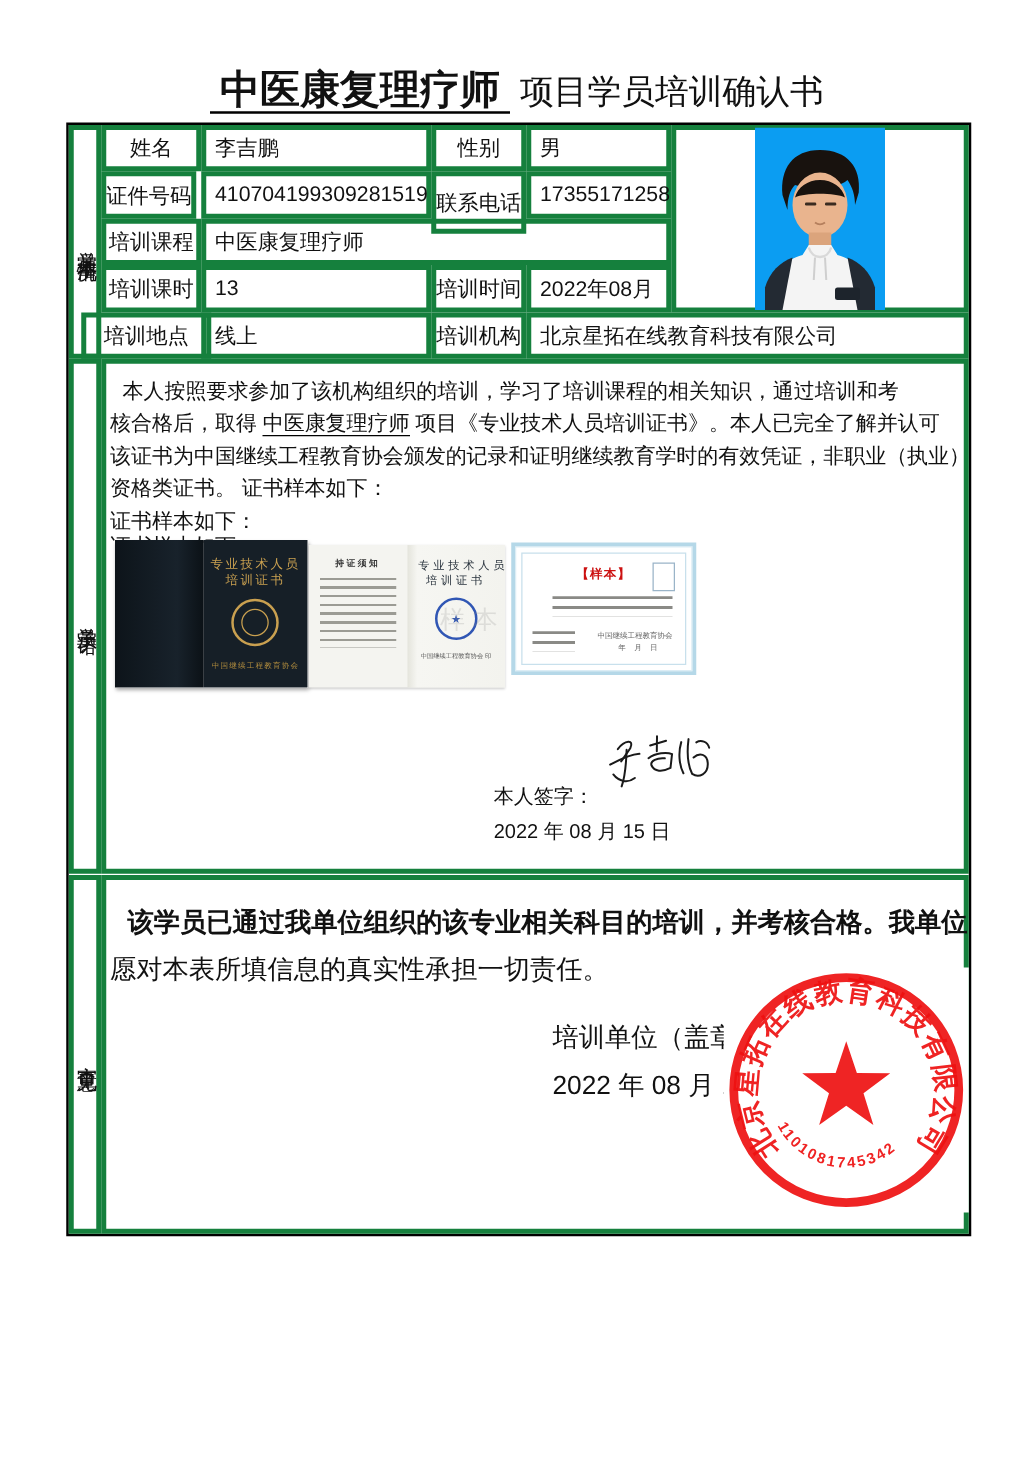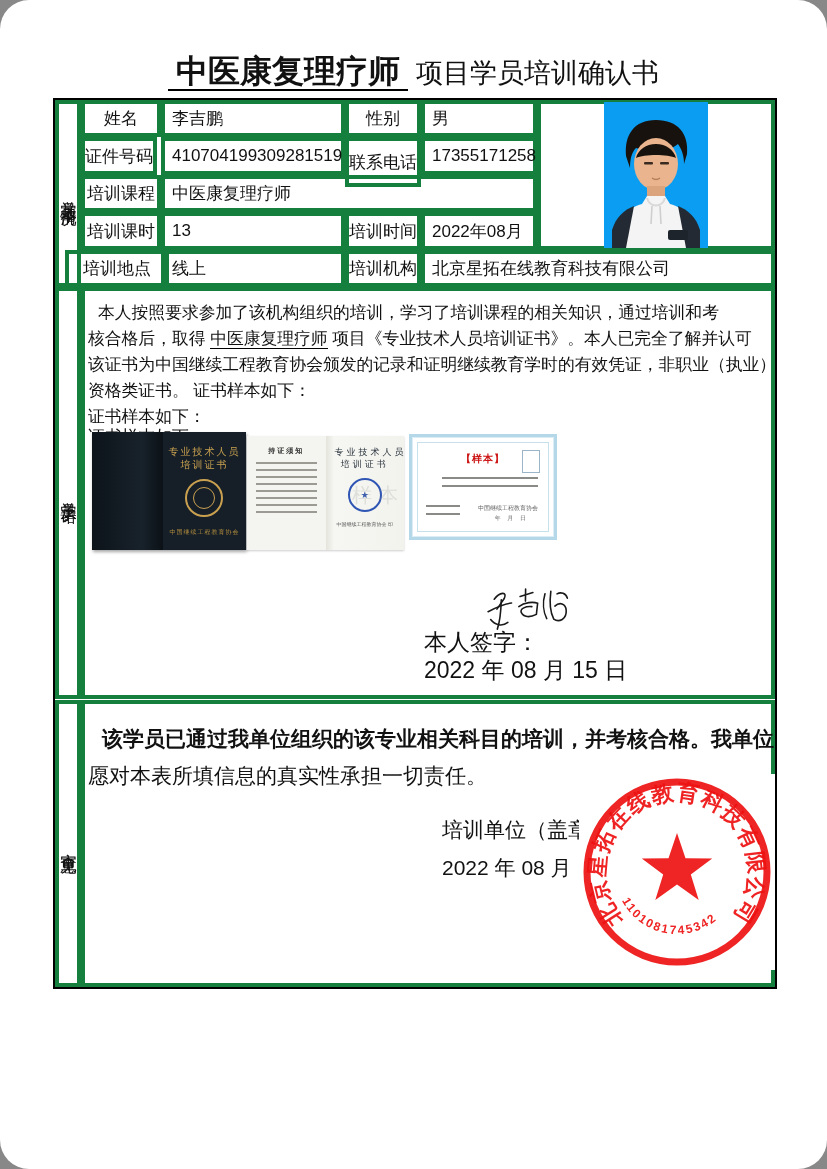--- a/index.html
+++ b/index.html
@@ -1,38 +1,38 @@
 <!DOCTYPE html>
 <html><head>
 <meta charset="utf-8">
 <style>
   html,body{margin:0;padding:0;background:#888;}
   .page{position:relative;width:827px;height:1169px;background:#fff;margin:0 auto;
-        font-family:"Liberation Sans","DejaVu Sans",sans-serif;color:#111;overflow:hidden;border-radius:29px;}
+        font-family:"Liberation Sans","DejaVu Sans",sans-serif;color:#111;overflow:hidden;}
   
   .title{position:absolute;left:0;top:50px;width:100%;text-align:center;white-space:nowrap;}
   .t-bold{font-size:32px;font-weight:bold;border-bottom:2px solid #000;padding:0 8px;}
   .t-rest{font-size:27px;margin-left:8px;}
   
   .frame{position:absolute;left:53px;top:98px;width:720px;height:887px;border:2px solid #000;}
   .cell{position:absolute;border:4px solid #15803d;box-sizing:border-box;display:flex;
         align-items:center;font-size:17px;background:transparent;}
   .cell.label{justify-content:center;}
   .cell.value{padding-left:7px;}
   .vlabel{justify-content:center;writing-mode:vertical-rl;text-orientation:upright;
           font-size:16px;letter-spacing:2px;}
   .photo-cell{justify-content:center;}
   
   .line{position:absolute;white-space:pre;font-size:16.8px;line-height:26px;height:26px;}
   .indent1{padding-left:10px;}
   .u{border-bottom:1px solid #000;}
   .clipline{position:absolute;overflow:hidden;height:6px;font-size:16.8px;line-height:17px;white-space:pre;}
   .rline{position:absolute;white-space:pre;font-size:21px;line-height:37px;}
   .rindent{padding-left:14px;font-weight:bold;}
-  .sig-label,.sig-date{position:absolute;font-size:23px;white-space:pre;margin-left:29px;}
+  .sig-label,.sig-date{position:absolute;font-size:16px;white-space:pre;}
   .unit-label,.unit-date{position:absolute;font-size:21px;white-space:pre;}
   
   .cert{position:absolute;box-sizing:border-box;}
   .cert-a{display:flex;box-shadow:1px 2px 3px rgba(0,0,0,.35);}
   .cert-a-spine{width:46%;height:100%;background:linear-gradient(90deg,#0d141a,#18222b 70%,#0b1116);}
   .cert-a-front{width:54%;height:100%;background:#161f27;display:flex;flex-direction:column;
                 align-items:center;padding-top:13px;box-sizing:border-box;}
   .cert-a-title{color:#c9a050;font-size:10px;letter-spacing:2px;line-height:13px;white-space:nowrap;}
   .cert-a-emblem{width:34px;height:34px;border:2px solid #c9a050;border-radius:50%;margin-top:8px;
                  display:flex;align-items:center;justify-content:center;}

